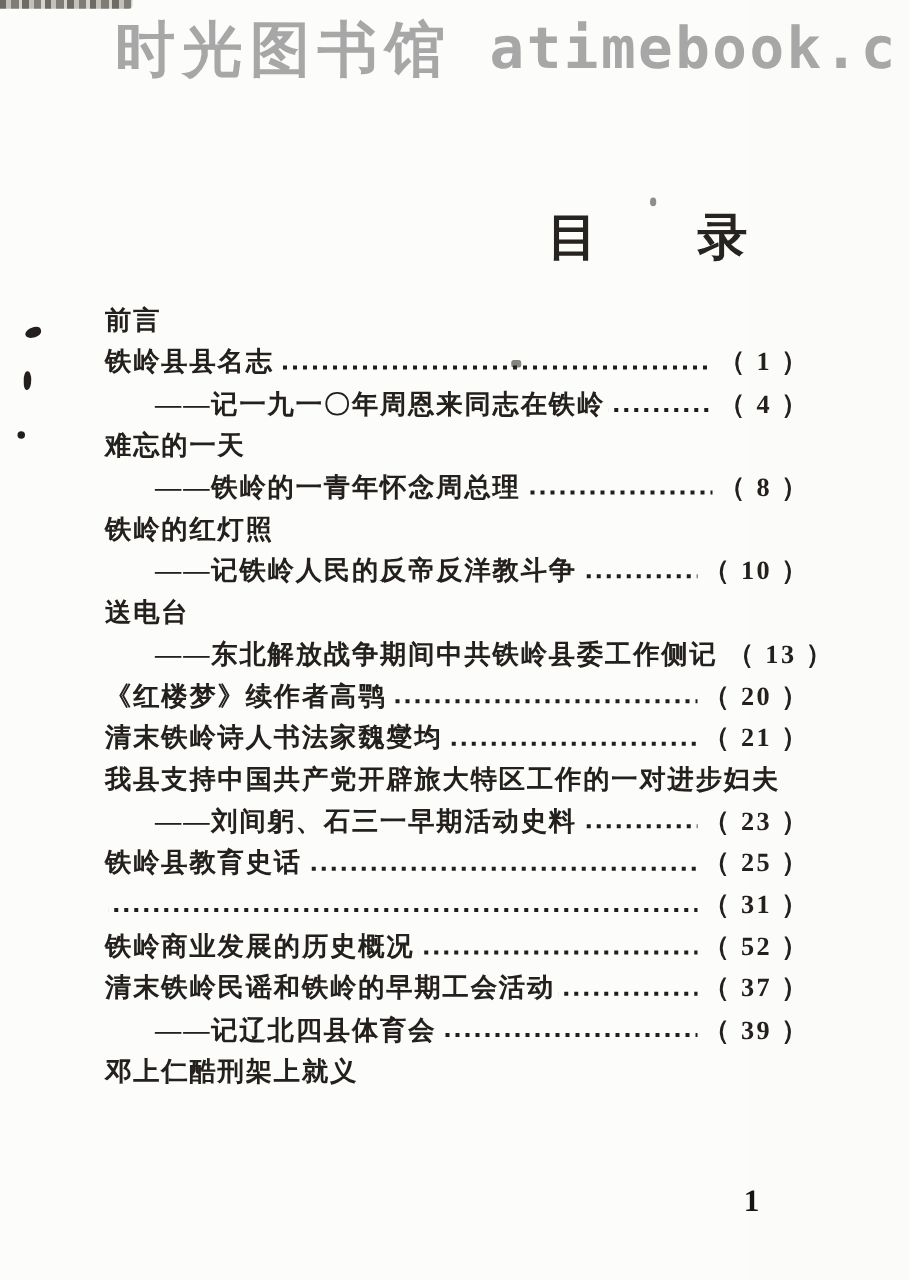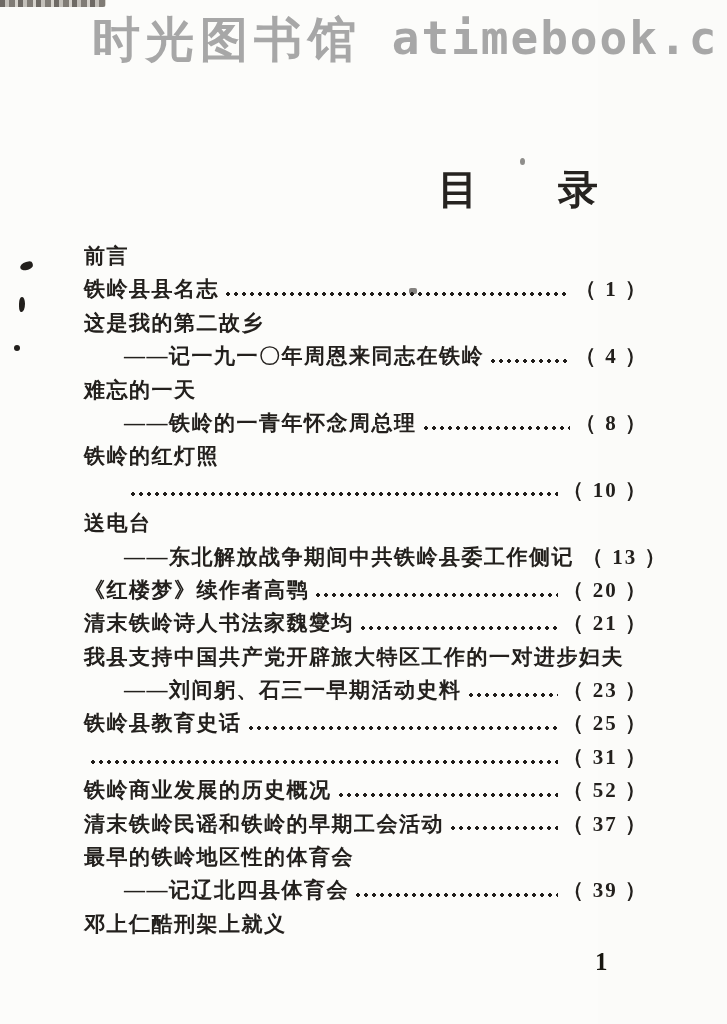--- a/index.html
+++ b/index.html
@@ -139,43 +139,40 @@
   <div class="toc-list">
       <div class="toc-entry no-page">
     <span class="entry-title">前言</span>
 
   </div>
       <div class="toc-entry">
     <span class="entry-title">铁岭县县名志</span>
     <span class="leader"></span>
     <span class="entry-page">（ 1 ）</span>
   </div>
-      <div class="toc-entry no-page">
-    <span class="entry-title">这是我的第二故乡</span>
-
-  </div>
       <div class="toc-entry indent">
     <span class="entry-title">——记一九一〇年周恩来同志在铁岭</span>
     <span class="leader"></span>
     <span class="entry-page">（ 4 ）</span>
   </div>
       <div class="toc-entry no-page">
     <span class="entry-title">难忘的一天</span>
 
   </div>
       <div class="toc-entry indent">
     <span class="entry-title">——铁岭的一青年怀念周总理</span>
     <span class="leader"></span>
     <span class="entry-page">（ 8 ）</span>
   </div>
       <div class="toc-entry no-page">
     <span class="entry-title">铁岭的红灯照</span>
 
   </div>
       <div class="toc-entry indent">
+    <span class="entry-title">——记铁岭人民的反帝反洋教斗争</span>
     <span class="leader"></span>
     <span class="entry-page">（ 10 ）</span>
   </div>
       <div class="toc-entry no-page">
     <span class="entry-title">送电台</span>
 
   </div>
       <div class="toc-entry indent">
     <span class="entry-title">——东北解放战争期间中共铁岭县委工作侧记</span>
     <span class="leader"></span>
@@ -212,24 +209,20 @@
       <div class="toc-entry">
     <span class="entry-title">铁岭商业发展的历史概况</span>
     <span class="leader"></span>
     <span class="entry-page">（ 52 ）</span>
   </div>
       <div class="toc-entry">
     <span class="entry-title">清末铁岭民谣和铁岭的早期工会活动</span>
     <span class="leader"></span>
     <span class="entry-page">（ 37 ）</span>
   </div>
-      <div class="toc-entry no-page">
-    <span class="entry-title">最早的铁岭地区性的体育会</span>
-
-  </div>
       <div class="toc-entry indent">
     <span class="entry-title">——记辽北四县体育会</span>
     <span class="leader"></span>
     <span class="entry-page">（ 39 ）</span>
   </div>
       <div class="toc-entry no-page">
     <span class="entry-title">邓上仁酷刑架上就义</span>
 
   </div>
     </div>

